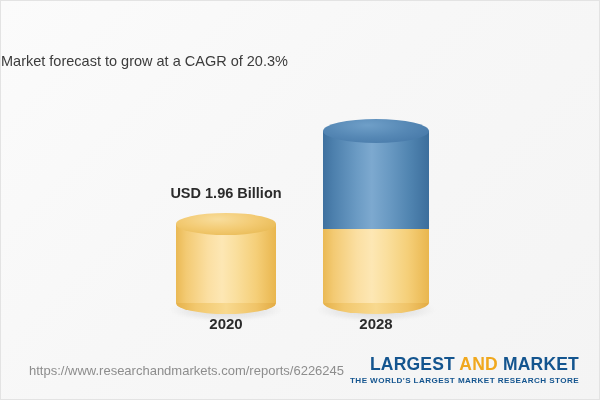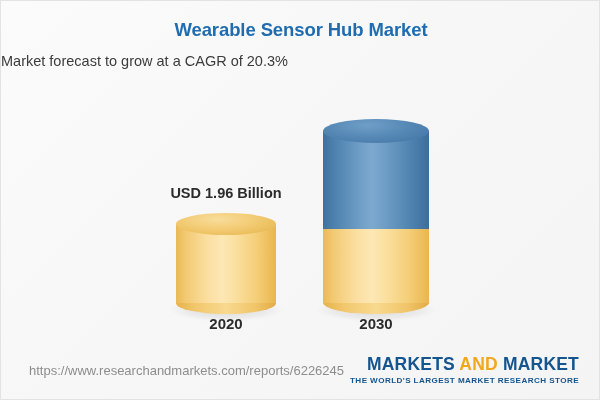--- a/index.html
+++ b/index.html
@@ -177,21 +177,20 @@
     line-height: 11px;
     white-space: nowrap;
     margin-top: 1px;
   }
 </style>
 </head>
 <body>
 
 <div class="infographic">
 
-  <div class="chart-title">Wearable Sensor Hub Market</div>
 
   <div class="chart-subtitle">Market forecast to grow at a CAGR of 20.3%</div>
 
   <div class="plot">
 
     <div class="bar-group" style="left:163px; width:124px; height:345px;">
 
       <div class="value-label" style="top:184px;">USD 1.96 Billion</div>
 
       <div class="cylinder fill-yellow" style="left:12px; width:100px; top:212px; height:100px;">
@@ -217,29 +216,29 @@
           <div class="cyl-foot" style="top:68px; height:23px;"></div>
           <div class="seg-body" style="top:0; height:80px;"></div>
         </div>
 
         <div class="seg fill-blue" style="top:0; height:110px;">
           <div class="seg-body" style="top:12px; height:98px;"></div>
           <div class="seg-cap" style="top:0; height:24px;"></div>
         </div>
       </div>
 
-      <div class="cat-label">2030</div>
+      <div class="cat-label">2028</div>
     </div>
 
   </div>
 
   <div class="footer">
     <div class="source-url">https://www.researchandmarkets.com/reports/6226245</div>
 
     <div class="logo">
       <div class="logo-main">
-        <span class="logo-word-blue">MARKETS</span><span> </span><span class="logo-word-amber">AND</span><span> </span><span class="logo-word-blue">MARKET</span>
+        <span class="logo-word-blue">LARGEST</span><span> </span><span class="logo-word-amber">AND</span><span> </span><span class="logo-word-blue">MARKET</span>
       </div>
       <div class="logo-tagline">THE WORLD'S LARGEST MARKET RESEARCH STORE</div>
     </div>
   </div>
 
 </div>
 
 </body></html>

